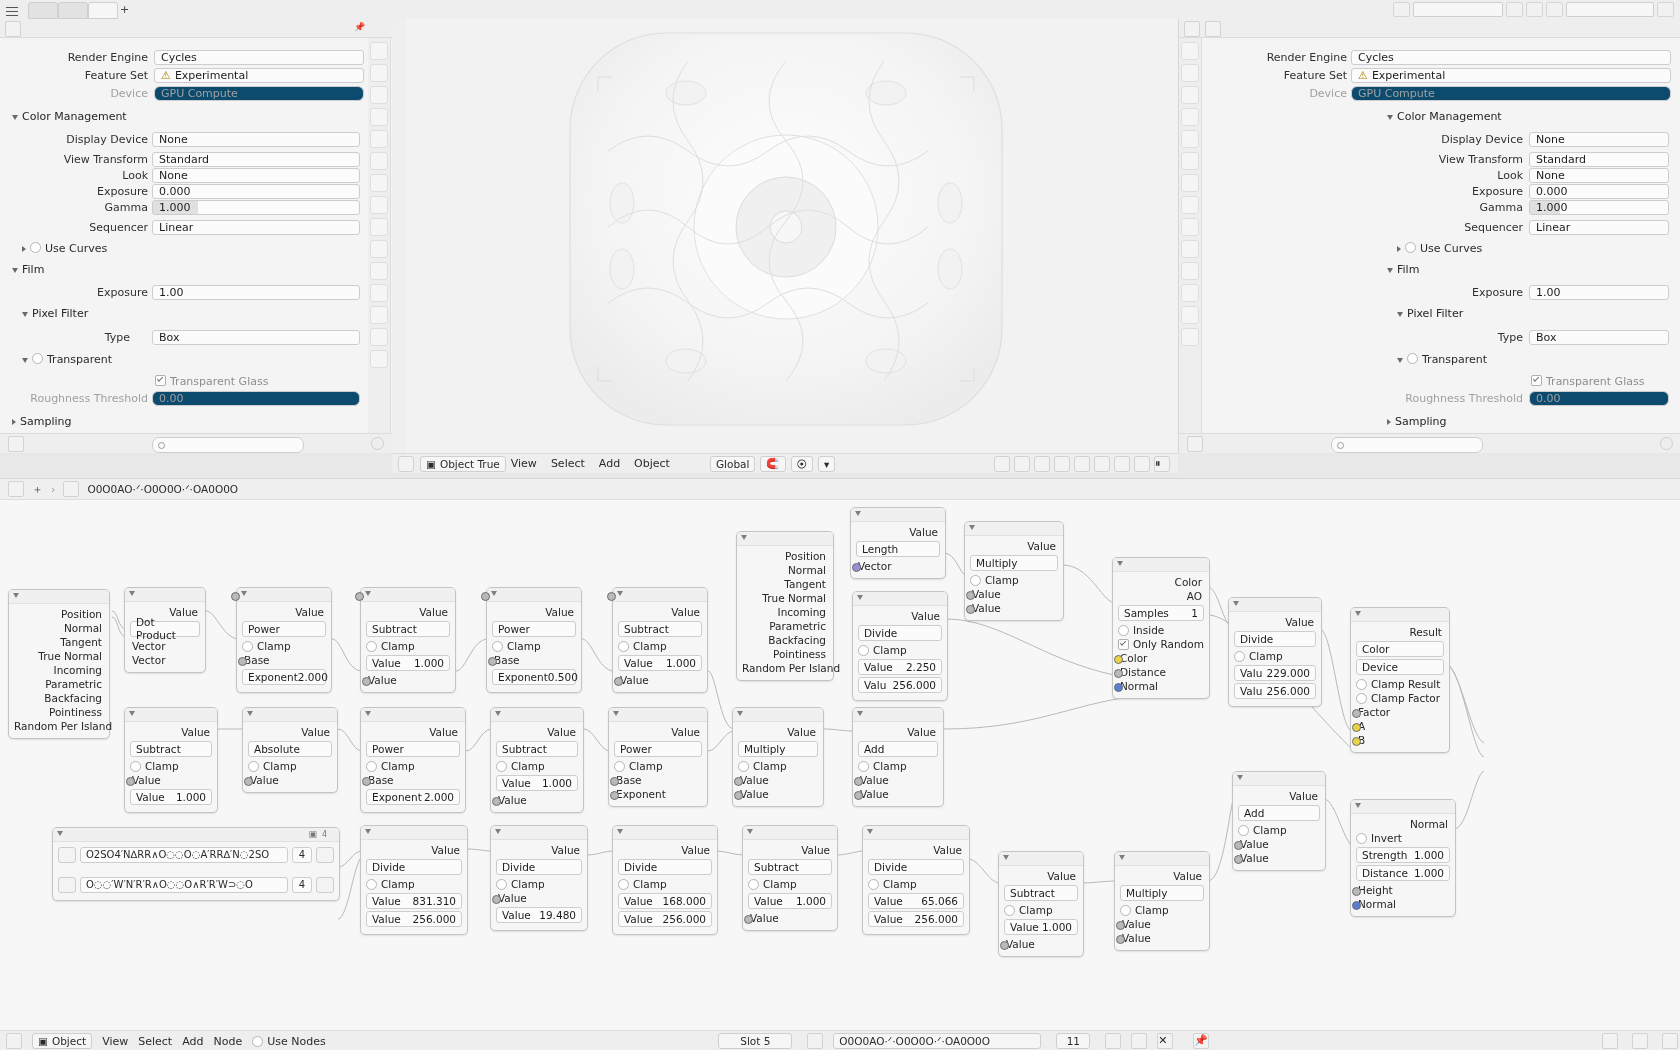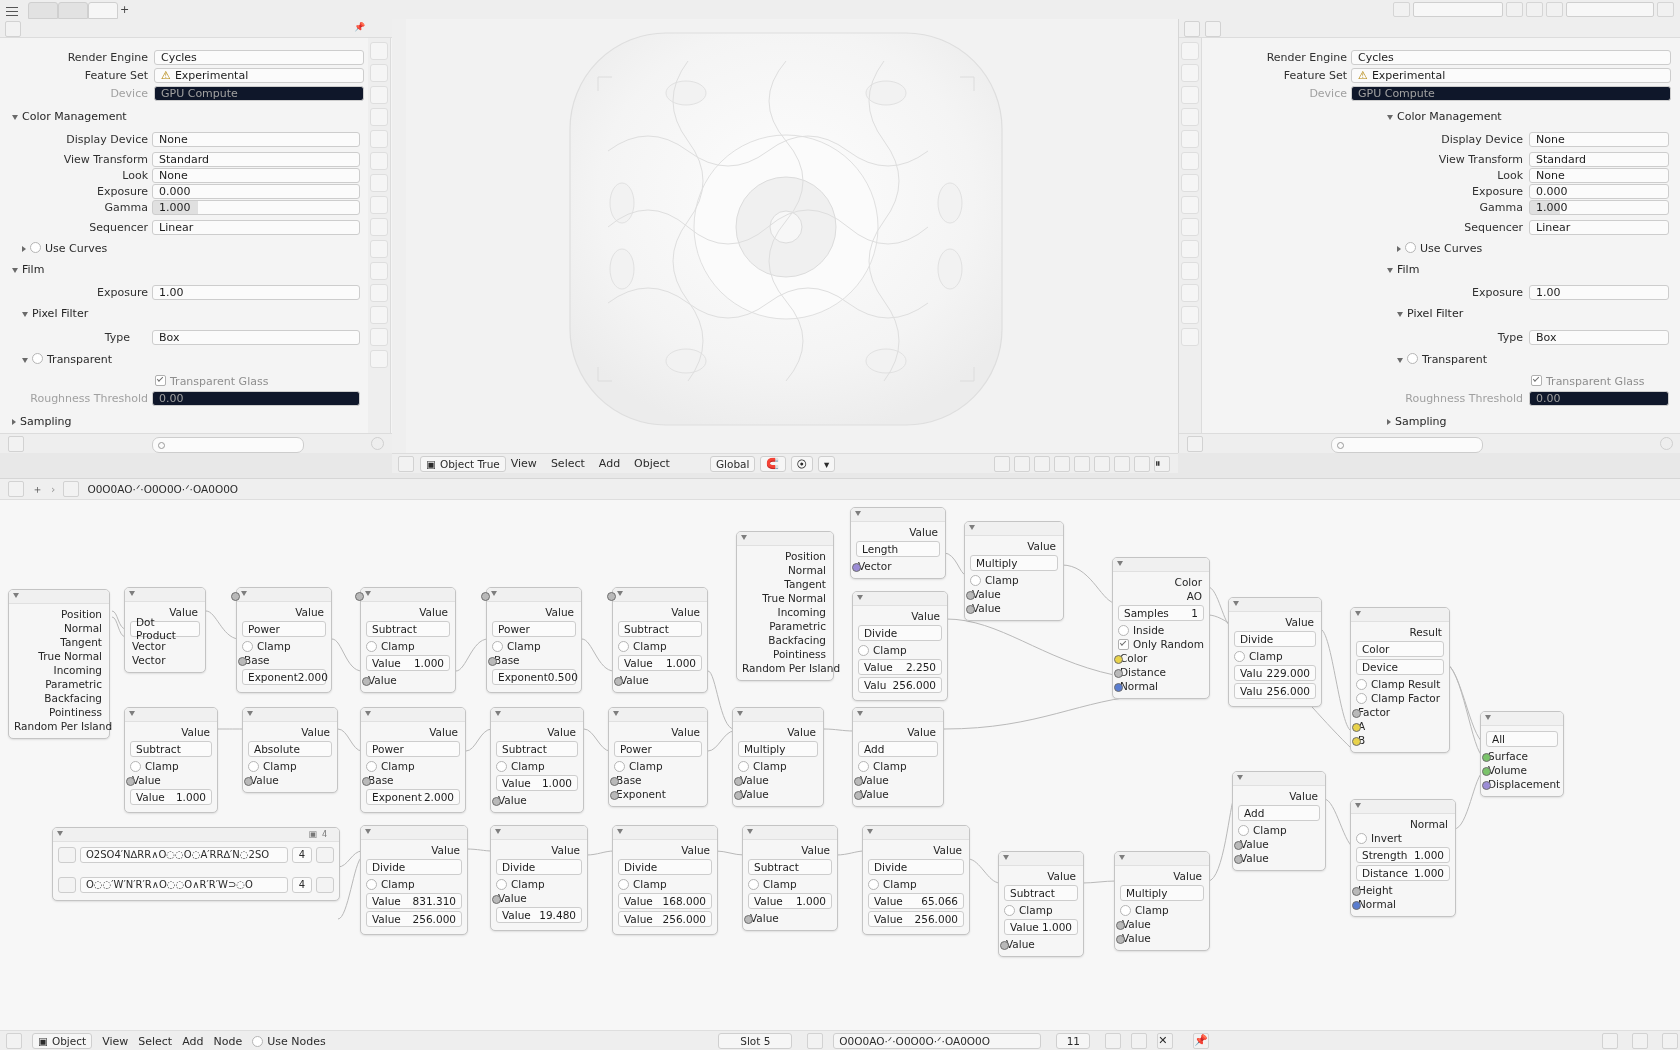--- a/index.html
+++ b/index.html
@@ -19,21 +19,21 @@
   .tr-box{height:13px;border:1px solid #cfcfcf;background:#f7f7f7;border-radius:2px;}
   .tr-icon{width:15px;height:13px;border:1px solid #d5d5d5;background:#f1f1f1;border-radius:2px;}
 
   
   .panel{position:absolute;background:#f4f4f4;}
   .props-header{position:absolute;height:18px;left:0;right:0;top:0;background:#eeeeee;border-bottom:1px solid #dcdcdc;}
   .icon-sq{display:inline-block;width:14px;height:14px;border:1px solid #d2d2d2;background:#f2f2f2;border-radius:2px;}
   .pin{position:absolute;font-size:9px;color:#8a8a8a;}
   .lbl{position:absolute;text-align:right;color:#303030;font-size:11px;line-height:15px;}
   .field{position:absolute;height:15px;background:#fbfbfb;border:1px solid #cdcdcd;border-radius:3px;font-size:11px;line-height:14px;padding:0 6px;box-sizing:border-box;color:#1d1d1d;white-space:nowrap;overflow:hidden;}
-  .field.dim{color:#a0a0a0;background:#0f172a;}
+  .field.dim{color:#a0a0a0;background:#0c4a6e;border-radius:6px;}
   .field.center{text-align:left;}
   .field .warnico{color:#b08000;margin-right:4px;}
   .sec{position:absolute;font-size:11px;color:#262626;}
   .tri{display:inline-block;width:0;height:0;border-left:4px solid #6a6a6a;border-top:3px solid transparent;border-bottom:3px solid transparent;margin-right:4px;vertical-align:middle;}
   .tri.open{border-left:3.5px solid transparent;border-right:3.5px solid transparent;border-top:5px solid #6a6a6a;border-bottom:0;}
   .ckt{position:absolute;font-size:11px;color:#2b2b2b;}
   .circ{display:inline-block;width:9px;height:9px;border:1px solid #b5b5b5;border-radius:50%;background:#fff;vertical-align:-1px;margin-right:4px;}
   .chk{display:inline-block;width:9px;height:9px;border:1px solid #b0b0b0;border-radius:2px;background:#fff;vertical-align:-1px;margin-right:4px;position:relative;}
   .chk.on:after{content:"";position:absolute;left:1px;top:1px;width:5px;height:2px;border-left:1.5px solid #6f6f6f;border-bottom:1.5px solid #6f6f6f;transform:rotate(-45deg);}
 
@@ -624,31 +624,20 @@
         <div class="nchk">
             <span class="circ"></span>
             <span>Clamp Factor</span>
           </div>
         <div class="srow left"><span class="sock in s-grey" style="top:4px"></span><span>Factor</span></div>
         <div class="srow left"><span class="sock in s-yellow" style="top:4px"></span><span>A</span></div>
         <div class="srow left"><span class="sock in s-yellow" style="top:4px"></span><span>B</span></div>
       </div>
     </div>
 
-    <div class="node" style="left:1480px;top:232px;width:82px">
-      <div class="nhead">
-          <span class="hc"></span>
-        </div>
-      <div class="body">
-        <div class="nfield single">All</div>
-        <div class="srow left"><span class="sock in s-green" style="top:4px"></span><span>Surface</span></div>
-        <div class="srow left"><span class="sock in s-green" style="top:4px"></span><span>Volume</span></div>
-        <div class="srow left"><span class="sock in s-purple" style="top:4px"></span><span>Displacement</span></div>
-      </div>
-    </div>
 
     <div class="node" style="left:124px;top:228px;width:92px">
       <div class="nhead">
           <span class="hc"></span>
         </div>
       <div class="body">
         <div class="srow">Value</div>
         <div class="nfield single">Subtract</div>
         <div class="nchk">
             <span class="circ"></span>

